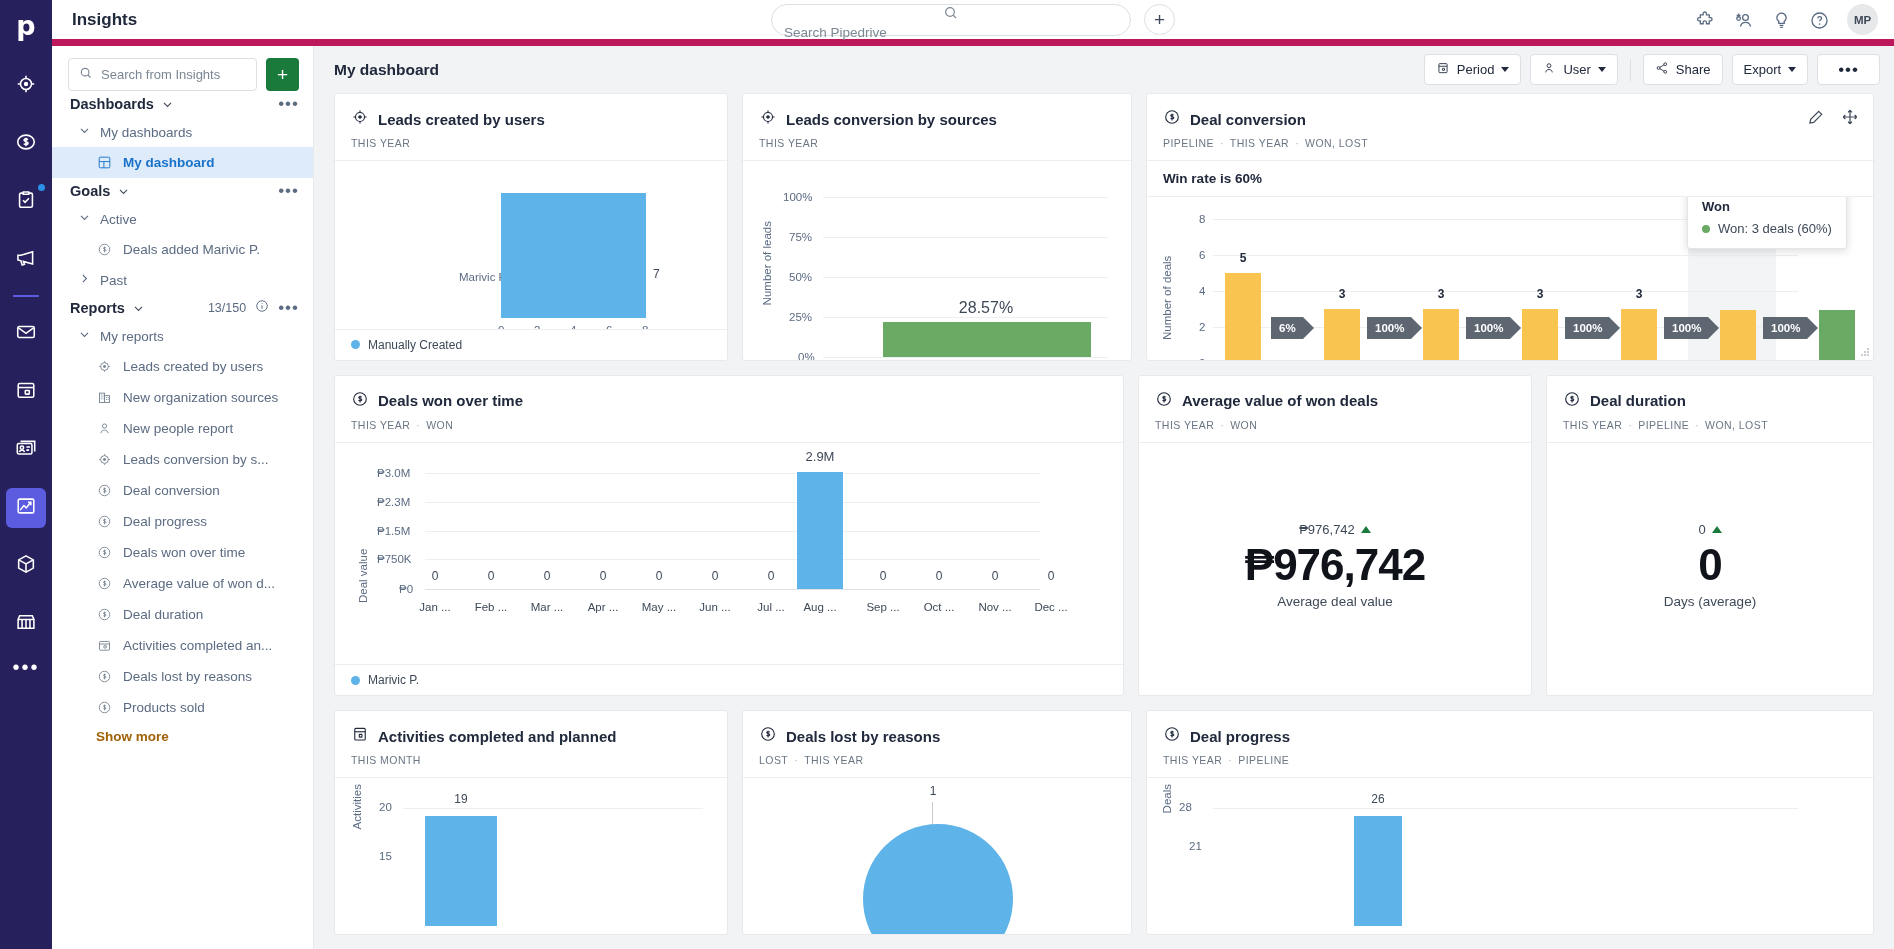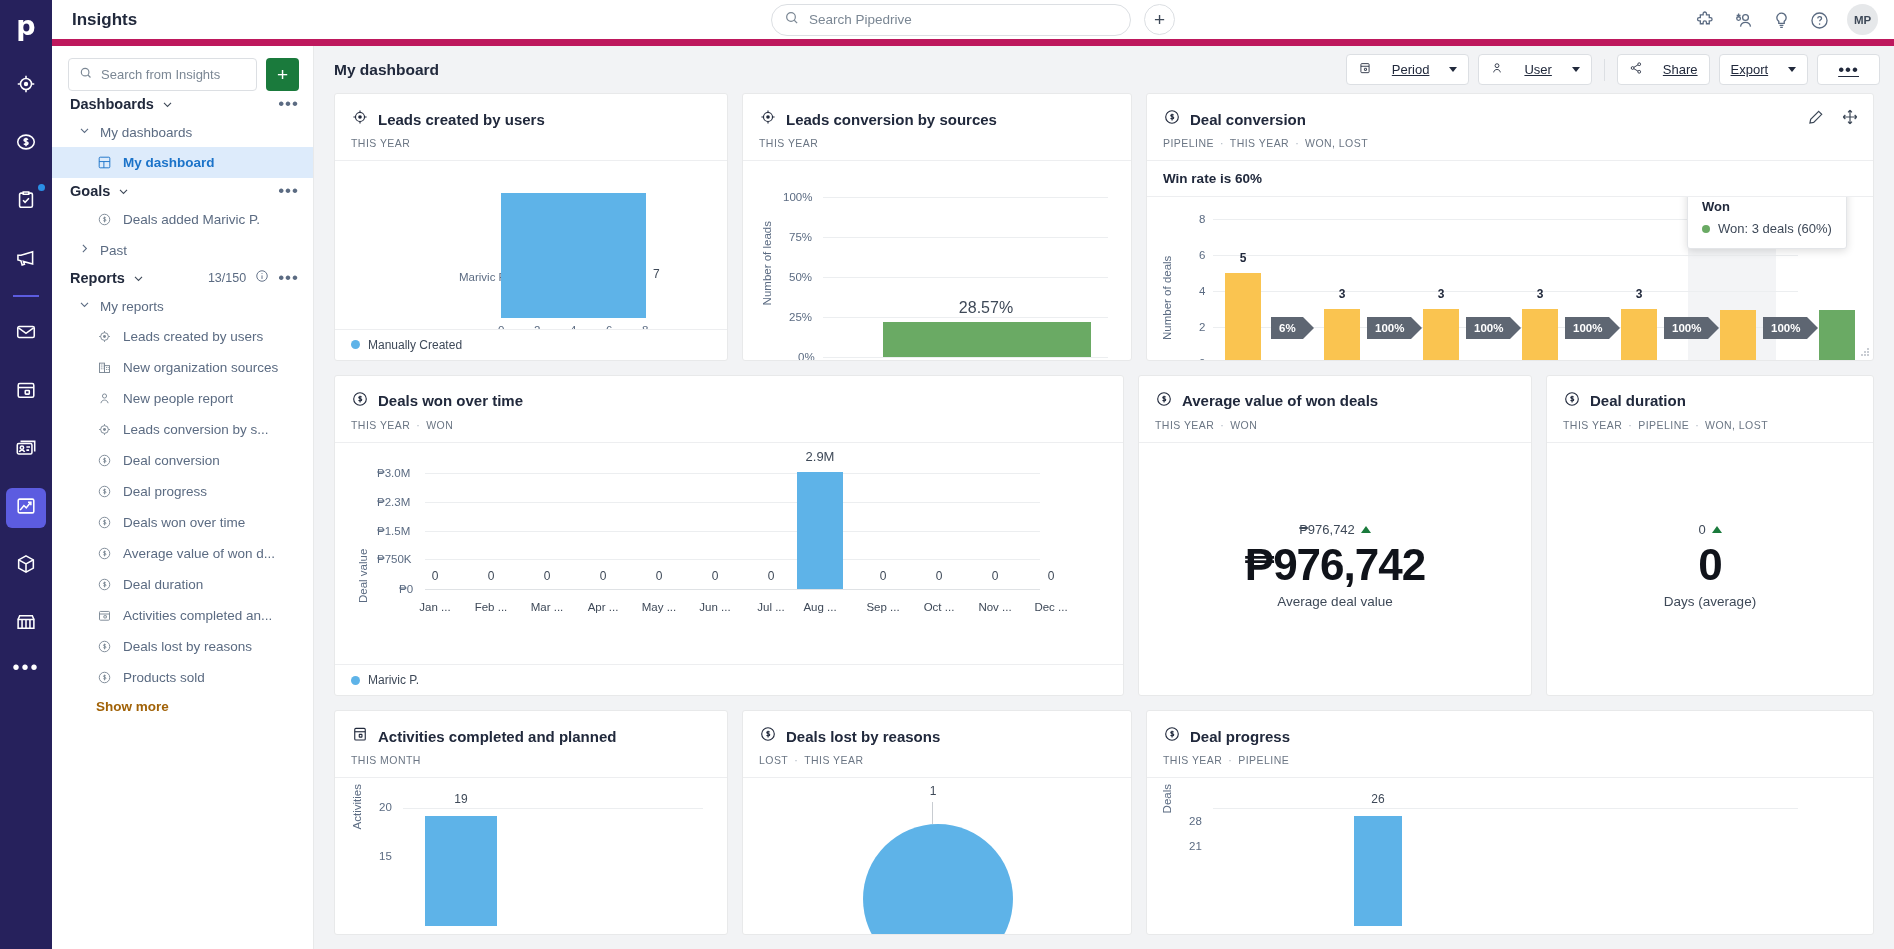--- a/index.html
+++ b/index.html
@@ -50,21 +50,21 @@
     display: flex; align-items: center; padding: 0 14px;
     position: relative;
   }
   .app-title { font-size: 17px; font-weight: 700; color: #21293c; margin-left: 6px; }
   .search-wrap {
     position: absolute; left: 50%; transform: translateX(-50%);
     display: flex; align-items: center; gap: 13px;
   }
   .search-box {
     width: 360px; height: 32px; border: 1px solid #dcdfe3; border-radius: 17px;
-    display: flex; align-items: center; padding: 0 12px; gap: 9px; background: #fff;
+    display: flex; align-items: center; padding: 0 12px; background: #fff; flex-direction: column;
   }
   .search-box input {
     border: none; outline: none; font-size: 13.5px; color: #5b6b82;
     font-family: "Liberation Sans", sans-serif; background: transparent; width: 100%;
   }
   .search-box input::placeholder { color: #7b8794; }
   .plus-circle {
     width: 31px; height: 31px; border-radius: 50%; border: 1px solid #dcdfe3;
     display: flex; align-items: center; justify-content: center;
     font-size: 19px; color: #3e4958; background: #fff; line-height: 1;
@@ -137,22 +137,22 @@
   
   .main { flex: 1; min-width: 0; display: flex; flex-direction: column; background: #f2f3f5; }
   .dash-bar {
     height: 47px; flex: 0 0 47px; display: flex; align-items: center;
     padding: 0 14px 0 20px; background: #f2f3f5;
   }
   .dash-title { font-size: 15.5px; font-weight: 700; color: #21293c; }
   .dash-actions { margin-left: auto; display: flex; align-items: center; gap: 9px; }
   .btn {
     height: 31px; border: 1px solid #dcdfe3; border-radius: 4px; background: #fff;
-    display: flex; align-items: center; gap: 20px; padding: 0 11px;
-    font-size: 13px; color: #21293c; font-weight: 400; text-decoration: underline;
+    display: flex; align-items: center; gap: 7px; padding: 0 11px;
+    font-size: 13px; color: #21293c; font-weight: 400;
   }
   .btn svg { width: 14px; height: 14px; stroke: #21293c; fill: none; stroke-width: 1.5; }
   .caret { width: 0; height: 0; border-left: 4px solid transparent; border-right: 4px solid transparent; border-top: 5px solid #21293c; }
   .vsep { width: 1px; height: 22px; background: #dcdfe3; margin: 0 3px; }
   .btn-dots { font-size: 17px; line-height: 8px; letter-spacing: 1px; color: #21293c; padding: 0 9px; }
 
   .grid {
     flex: 1; padding: 0 20px 14px 20px; overflow: hidden;
     display: flex; flex-direction: column; gap: 14px;
   }
@@ -432,20 +432,26 @@
         <span class="sec-title">Goals</span>
         <span class="chev">
             <svg viewBox="0 0 24 24">
               <path d="M5.5 9l6.5 6.5L18.5 9"></path>
             </svg>
           </span>
         <span class="sec-right">
           <span class="sec-dots">•••</span>
         </span>
       </div>
+      <div class="sub-head">
+        <span><svg viewBox="0 0 24 24">
+              <path d="M5.5 9l6.5 6.5L18.5 9"></path>
+            </svg></span>
+        <span>Active</span>
+      </div>
       <div class="nav-item">
         <span class="ic">
           <svg viewBox="0 0 24 24">
               <circle cx="12" cy="12" r="8.4"></circle>
               <path d="M14.2 9.7c-.45-.75-1.2-1.05-1.95-1.05-1.1 0-1.9.55-1.9 1.4 0 1.85 4 1.05 4 3 0 .95-.85 1.6-2.05 1.6-.95 0-1.7-.35-2.15-1.1M12.1 7.5v9"></path>
             </svg>
         </span>
         <span class="nav-label">Deals added Marivic P.</span>
       </div>
       <div class="sub-head">
@@ -971,21 +977,21 @@
                 <span class="card-title">Deal progress</span>
               </div>
               <div class="card-meta">
                 <span>THIS YEAR</span>
                 <span class="sep">·</span>
                 <span>PIPELINE</span>
               </div>
             </div>
             <div class="card-body">
               <div class="axis-label-v" style="left:14px;top:6px;">Deals</div>
-              <div class="tick" style="left:42px;top:23px;margin-top:14px;">28</div>
+              <div class="tick" style="left:32px;top:23px;">28</div>
               <div class="tick" style="left:42px;top:62px;">21</div>
               <div class="gridline" style="left:66px;top:30px;width:585px;"></div>
               <div class="bar" style="left:207px;top:38px;width:48px;height:110px;"></div>
               <div class="bar-val" style="left:201px;top:14px;width:60px;">26</div>
             </div>
           </div>
         </div>
 
       </div>
     </div>

